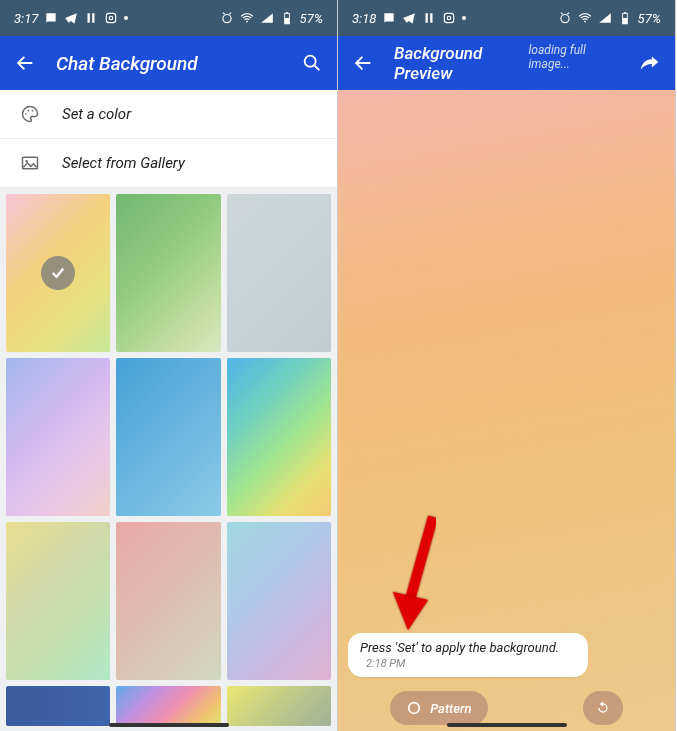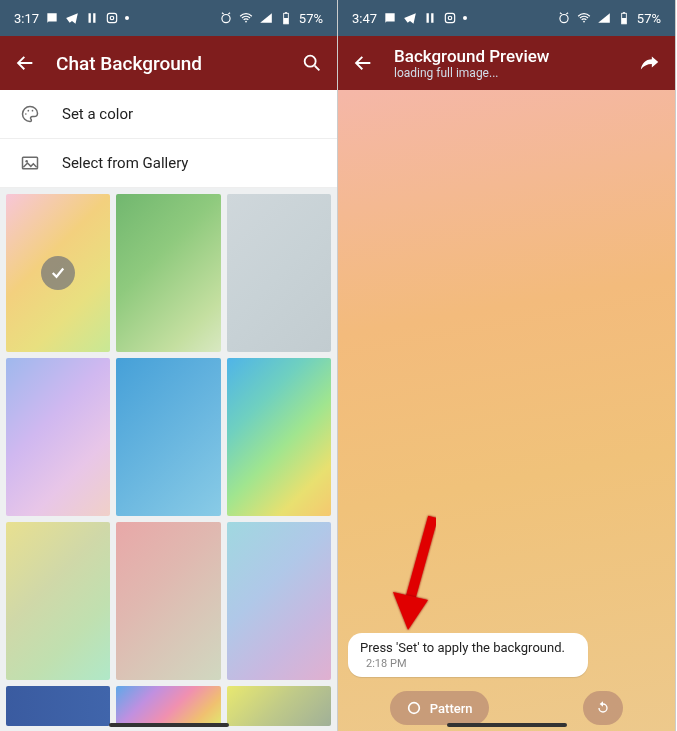--- a/index.html
+++ b/index.html
@@ -12,20 +12,21 @@
     position: relative;
     overflow: hidden;
   }
   .phone {
     width: 338px;
     height: 731px;
     background: #fff;
     position: relative;
     overflow: hidden;
     border-right: 1px solid #ccc;
+    font-style: italic;
   }
   .phone:last-child { border-right: none; }
 
   
   .statusbar {
     height: 36px;
     background: #3b5971;
     color: #fff;
     display: flex;
     align-items: center;
@@ -33,29 +34,29 @@
     font-size: 13px;
     justify-content: space-between;
   }
   .statusbar .left, .statusbar .right { display: flex; align-items: center; gap: 6px; }
   .statusbar .right svg, .statusbar .left svg { width: 14px; height: 14px; fill: #fff; }
   .statusbar .dot { width:4px; height:4px; background:#fff; border-radius:50%; }
 
   
   .appbar {
     height: 54px;
-    background: #7f1d1d;
+    background: #1d4ed8;
     color: #fff;
     display: flex;
     align-items: center;
     padding: 12px 14px;
     gap: 20px;
   }
   .appbar .title { flex: 1; font-size: 19px; font-weight: 500; }
-  .appbar .sub { display:flex; flex-direction:column; flex:1; }
+  .appbar .sub { display:flex; flex:1; }
   .appbar .sub .t1 { font-size: 17px; font-weight:500; }
   .appbar .sub .t2 { font-size: 12px; color: #d0dce8; }
   .appbar svg { width:22px; height:22px; fill:#fff; }
 
   
   .option {
     display:flex; align-items:center; gap:22px;
     padding: 14px 20px; font-size:15px; color:#222;
     border-bottom:1px solid #eee;
     background:#fff;
@@ -234,21 +235,21 @@
     <div class="wall" style="background:linear-gradient(135deg,#5fa8e8 0%,#c090e0 30%,#f090b0 55%,#f0c070 80%,#e0e870 100%)"></div>
     <div class="wall" style="background:linear-gradient(135deg,#e8e870 0%,#c0ca88 50%,#a0b098 100%)"></div>
   </div>
 
   <div class="homebar"></div>
 </div>
 
 <div class="phone">
   <div class="statusbar">
     <div class="left">
-      <span>3:47</span>
+      <span>3:18</span>
       <svg viewBox="0 0 24 24">
           <path d="M4 4h16v14H6l-2 2z"></path>
         </svg>
       <svg viewBox="0 0 24 24">
           <path d="M2 12l20-8-4 18-6-5-4 3z"></path>
         </svg>
       <svg viewBox="0 0 24 24">
           <path d="M6 4h4v16H6zM14 4h4v16h-4z"></path>
         </svg>
       <svg viewBox="0 0 24 24">

